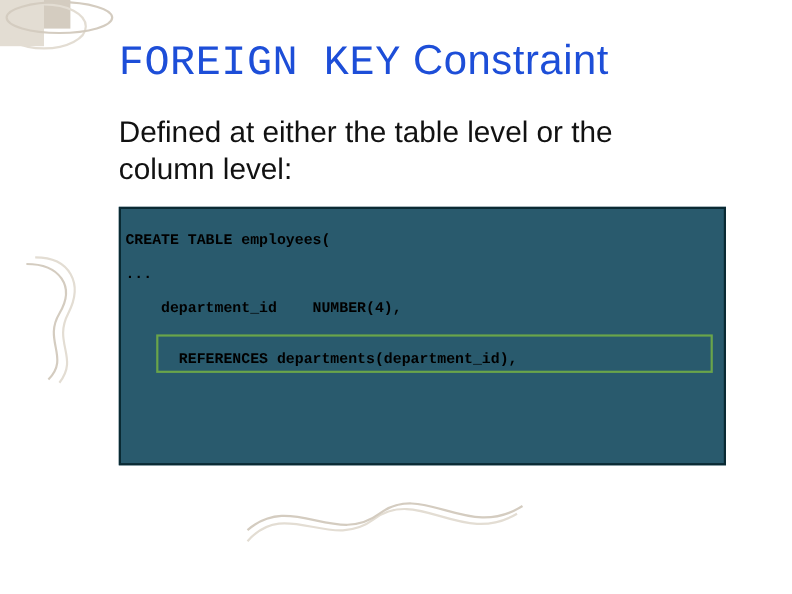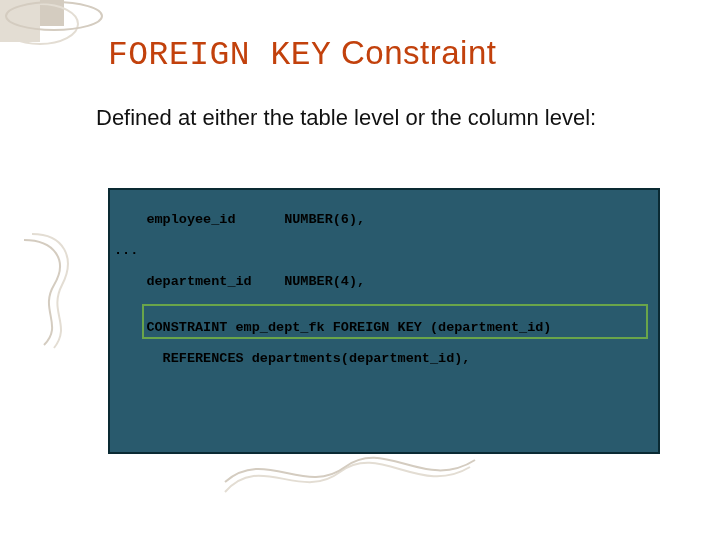--- a/index.html
+++ b/index.html
@@ -23,38 +23,38 @@
     left: 0;
     width: 120px;
     height: 50px;
     pointer-events: none;
   }
   .title {
     position: absolute;
     top: 34px;
     left: 108px;
     right: 60px;
-    font-size: 33px;
-    color: #c2410c;
+    font-size: 38px;
+    color: #1d4ed8;
     letter-spacing: 0.5px;
   }
   .title .mono {
     font-family: "Courier New", Courier, monospace;
     font-weight: normal;
   }
   .title .serif {
     font-family: Arial, Helvetica, sans-serif;
     font-weight: normal;
   }
   .subtitle {
     position: absolute;
     top: 104px;
-    left: 96px;
+    left: 108px;
     right: 70px;
-    font-size: 22px;
+    font-size: 27px;
     color: #111;
     line-height: 1.25;
   }
   .codebox {
     position: absolute;
     top: 188px;
     left: 108px;
     width: 552px;
     background: #295a6d;
     border: 2px solid #0a2a33;
@@ -106,25 +106,24 @@
     <ellipse cx="54" cy="16" rx="48" ry="14" fill="none" stroke="#d4ccc0" stroke-width="2"></ellipse>
   </svg>
 
   <div class="title">
     <span class="mono">FOREIGN KEY</span><span class="serif"> Constraint</span>
   </div>
 
   <div class="subtitle">Defined at either the table level or the column level:</div>
 
   <div class="codebox">
-<div class="row">    employee_id      NUMBER(6),</div>
+<div class="row">CREATE TABLE employees(</div>
 <div class="row">...</div>
 <div class="row">    department_id    NUMBER(4),</div>
 <div class="highlight-wrap">
-<div class="row">    CONSTRAINT emp_dept_fk FOREIGN KEY (department_id)</div>
 <div class="row">      REFERENCES departments(department_id),</div>
 <div class="highlight"></div>
 </div>
 
   </div>
 
   <svg class="doodle-left" width="70" height="120">
     <path d="M10 10 C 40 10, 55 30, 40 55 C 25 80, 50 95, 30 115" fill="none" stroke="#d4ccc0" stroke-width="2"></path>
     <path d="M18 4 C 50 4, 62 28, 48 55 C 34 82, 58 95, 40 118" fill="none" stroke="#e3ddd3" stroke-width="2"></path>
   </svg>

